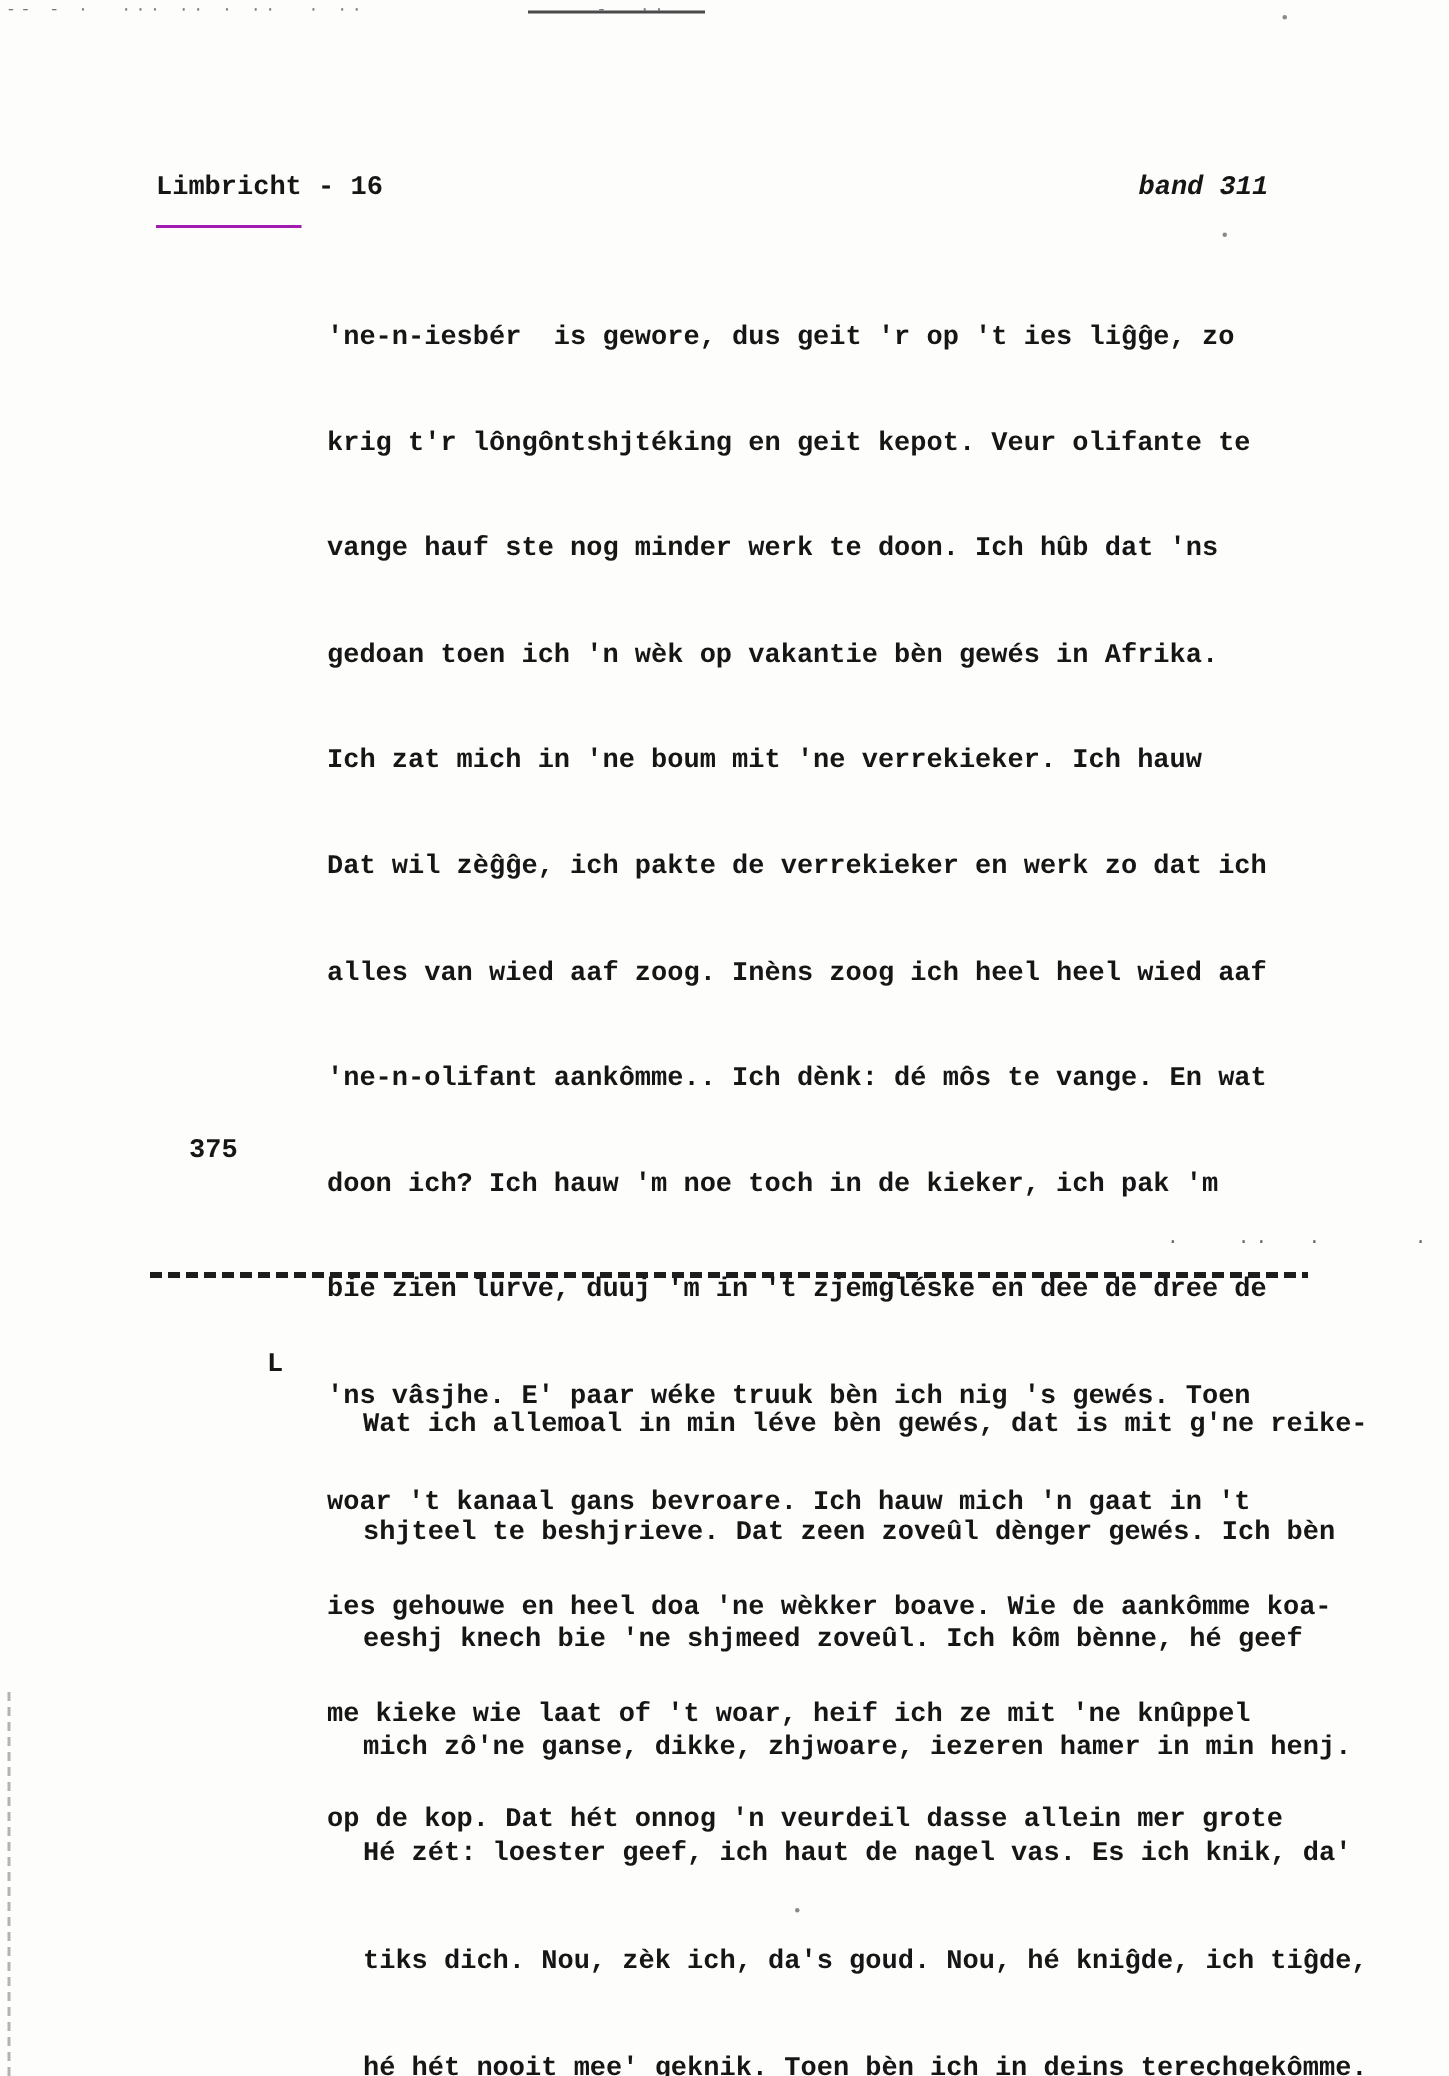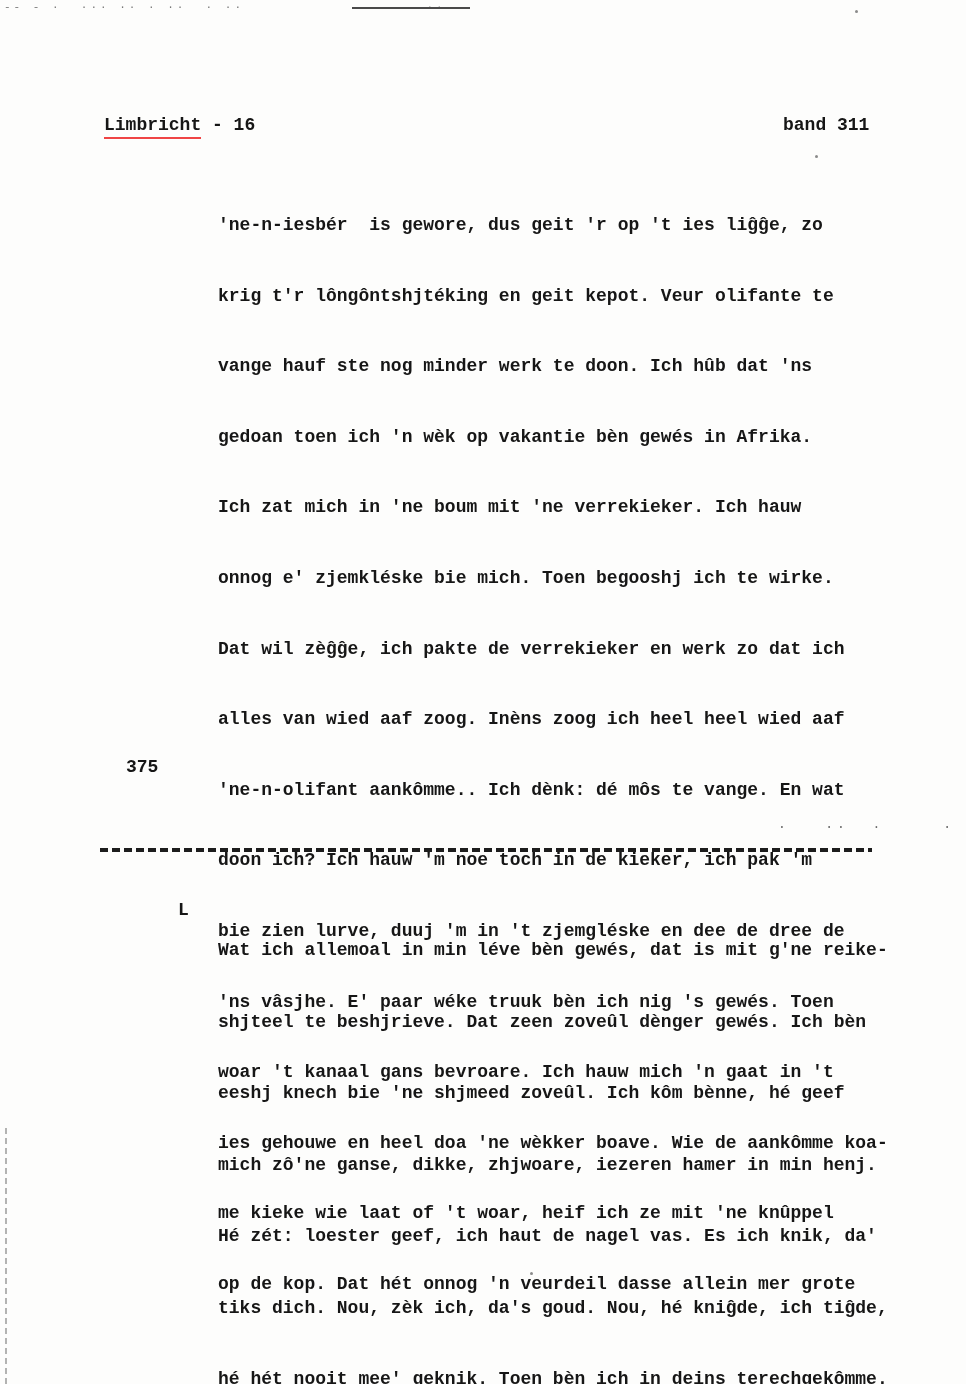--- a/index.html
+++ b/index.html
@@ -23,45 +23,47 @@
     color: #161616;
   }
   
   .header-title {
     position: absolute;
     left: 104px;
     top: 113px;
     line-height: 24px;
   }
   .header-title .underlined {
-    border-bottom: 2px solid #ef4444;
-    padding-bottom: 2px;
+    border-bottom: 2px solid #a21caf;
+    padding-bottom: 15px;
     margin-top: 44px;
   }
   .header-band {
     position: absolute;
-    left: 783px;
+    left: 759px;
     top: 113px;
     line-height: 24px;
+    font-style: italic;
   }
   
   .para {
     position: absolute;
     left: 218px;
   }
   .para .line {
     display: block;
     height: 30.6px;
     line-height: 30.6px;
   }
   #para1 { top: 170px; }
   #para2 { top: 895px; }
   #para2 .line {
     height: 31.5px;
     line-height: 31.5px;
+    margin-left: 24px;
   }
   .margin-number {
     position: absolute;
     left: 126px;
     top: 752px;
     line-height: 31px;
     text-align: right;
   }
   .speaker-label {
     position: absolute;
@@ -131,21 +133,20 @@
 
 <div class="header-title tw"><span class="underlined">Limbricht</span><span> - 16</span></div>
 <div class="header-band tw">band 311</div>
 
 <div class="para tw" id="para1">
   <span class="line">'ne-n-iesbér  is gewore, dus geit 'r op 't ies liĝĝe, zo</span>
   <span class="line">krig t'r lôngôntshjtéking en geit kepot. Veur olifante te</span>
   <span class="line">vange hauf ste nog minder werk te doon. Ich hûb dat 'ns</span>
   <span class="line">gedoan toen ich 'n wèk op vakantie bèn gewés in Afrika.</span>
   <span class="line">Ich zat mich in 'ne boum mit 'ne verrekieker. Ich hauw</span>
-  <span class="line">onnog e' zjemkléske bie mich. Toen begooshj ich te wirke.</span>
   <span class="line">Dat wil zèĝĝe, ich pakte de verrekieker en werk zo dat ich</span>
   <span class="line">alles van wied aaf zoog. Inèns zoog ich heel heel wied aaf</span>
   <span class="line">'ne-n-olifant aankômme.. Ich dènk: dé môs te vange. En wat</span>
   <span class="line">doon ich? Ich hauw 'm noe toch in de kieker, ich pak 'm</span>
   <span class="line">bie zien lurve, duuj 'm in 't zjemgléske en dee de dree de</span>
   <span class="line">'ns vâsjhe. E' paar wéke truuk bèn ich nig 's gewés. Toen</span>
   <span class="line">woar 't kanaal gans bevroare. Ich hauw mich 'n gaat in 't</span>
   <span class="line">ies gehouwe en heel doa 'ne wèkker boave. Wie de aankômme koa-</span>
   <span class="line">me kieke wie laat of 't woar, heif ich ze mit 'ne knûppel</span>
   <span class="line">op de kop. Dat hét onnog 'n veurdeil dasse allein mer grote</span>

